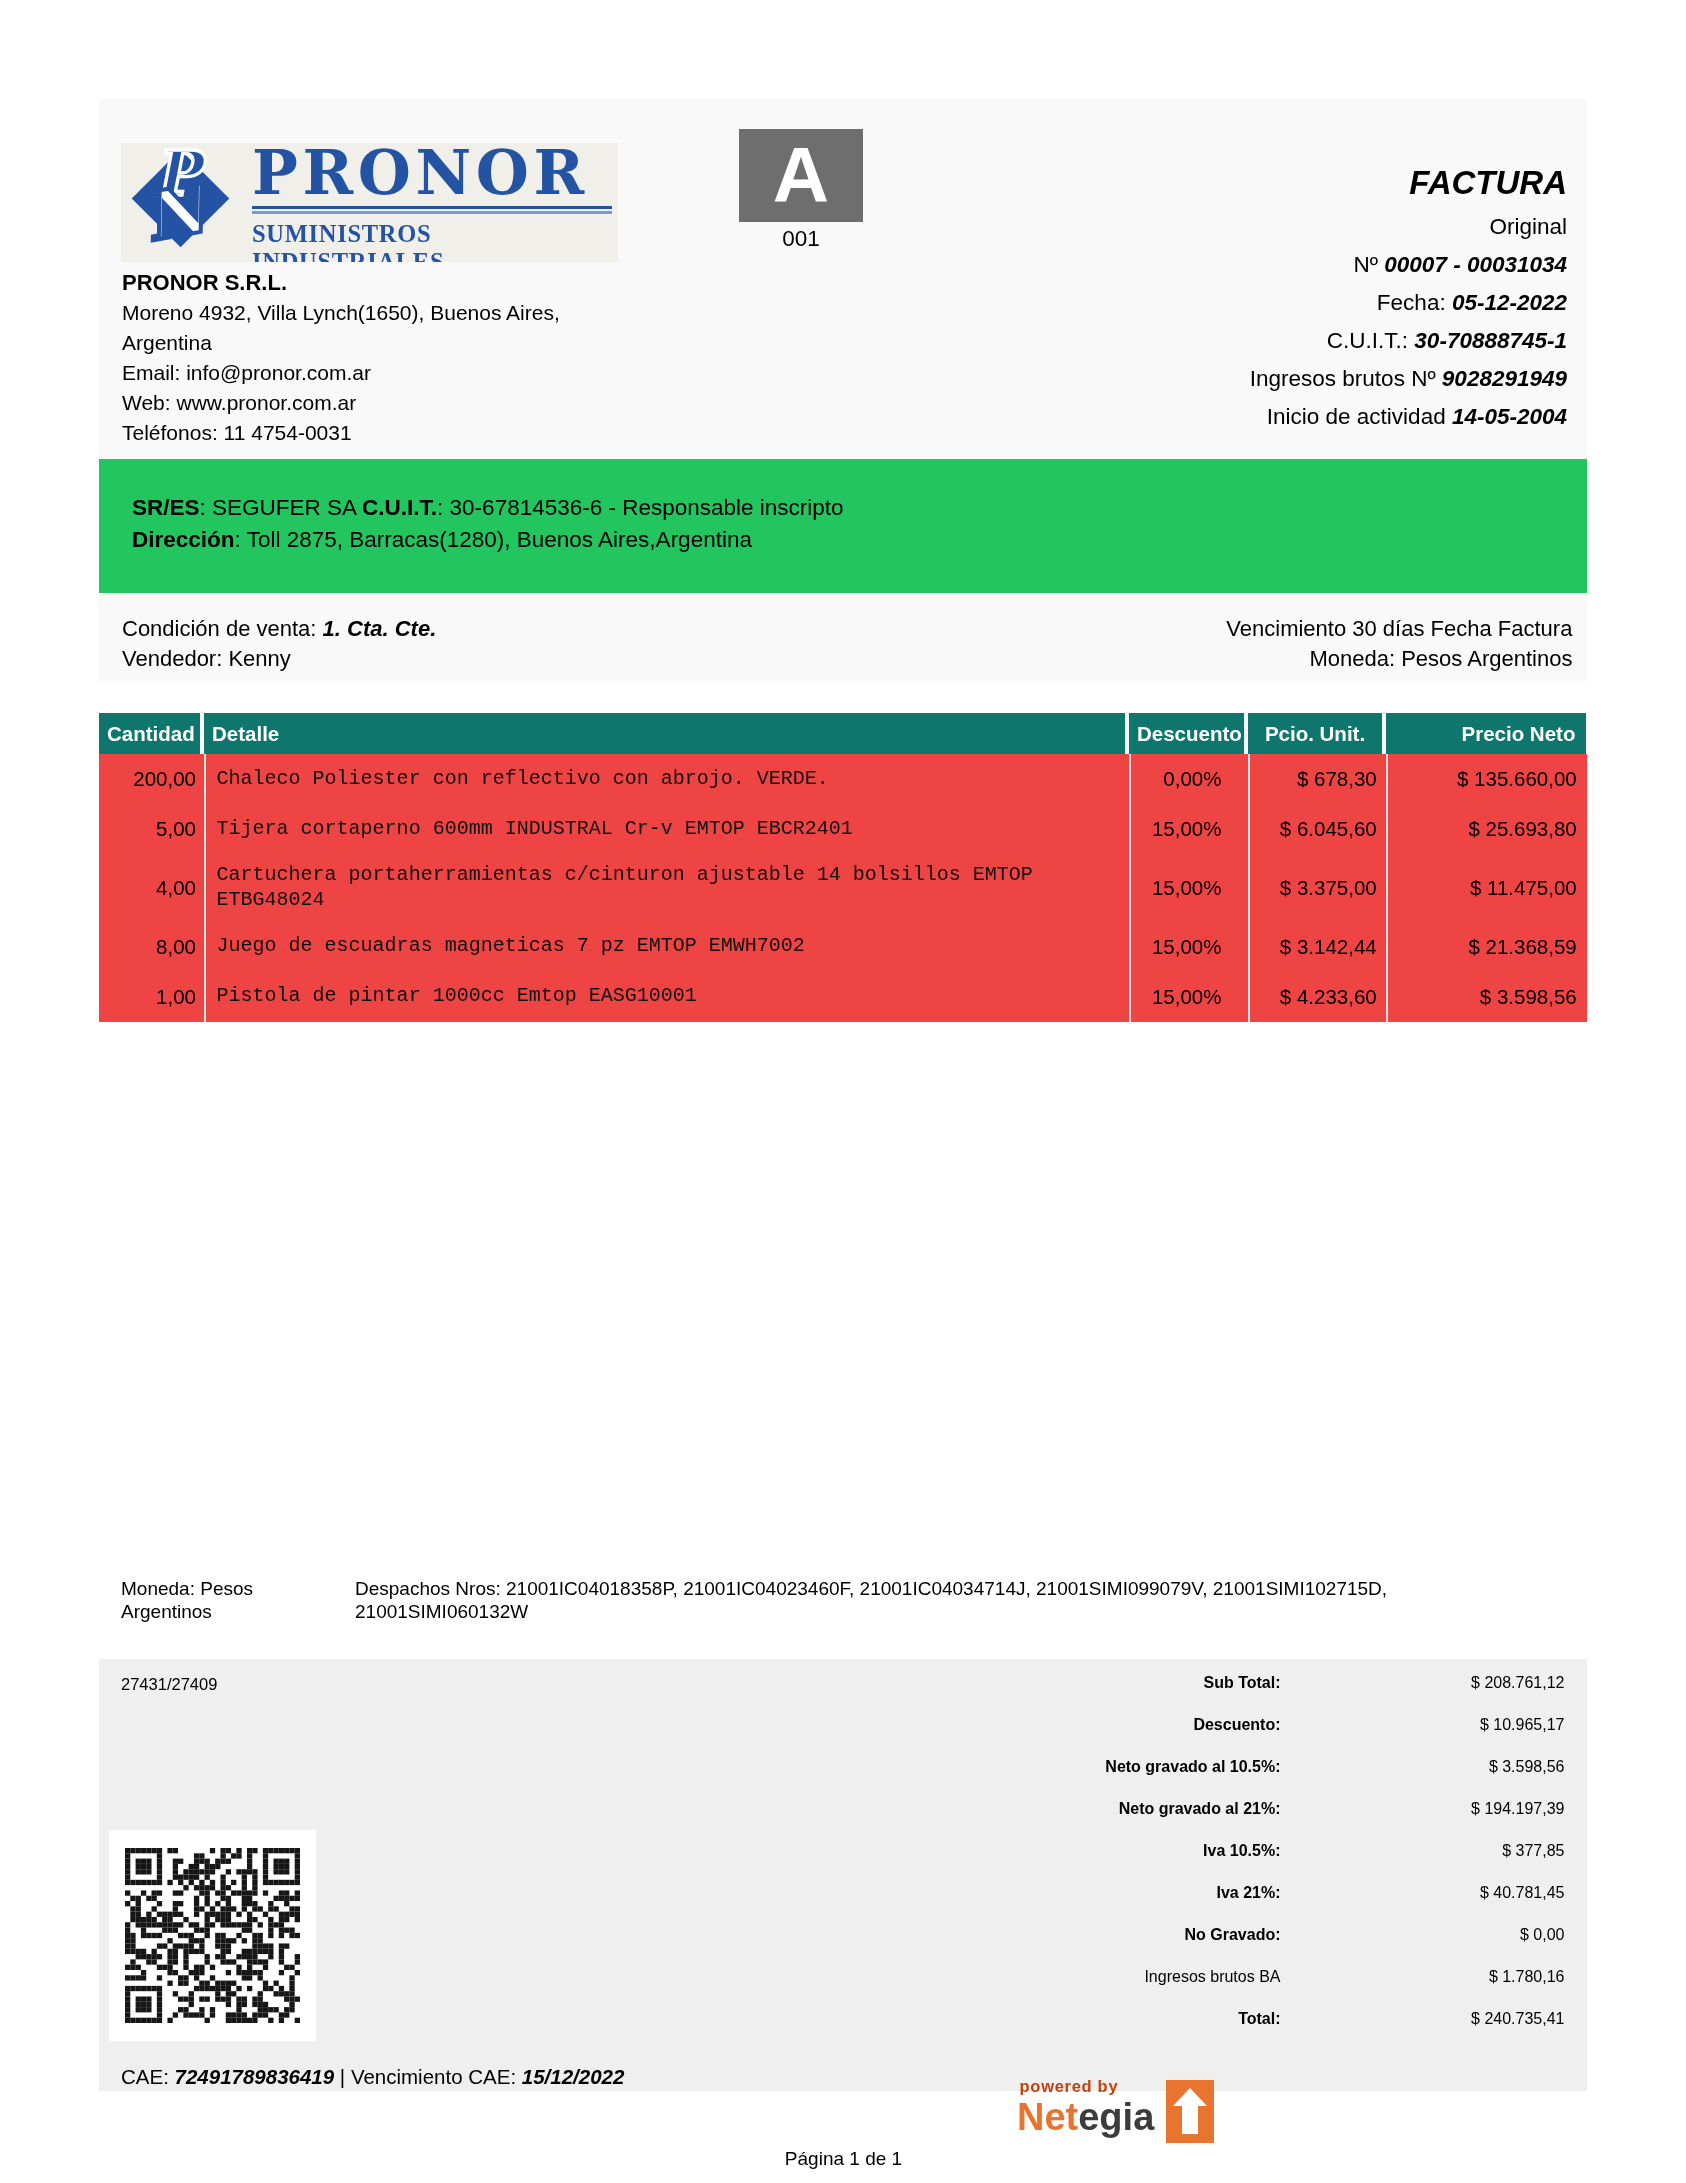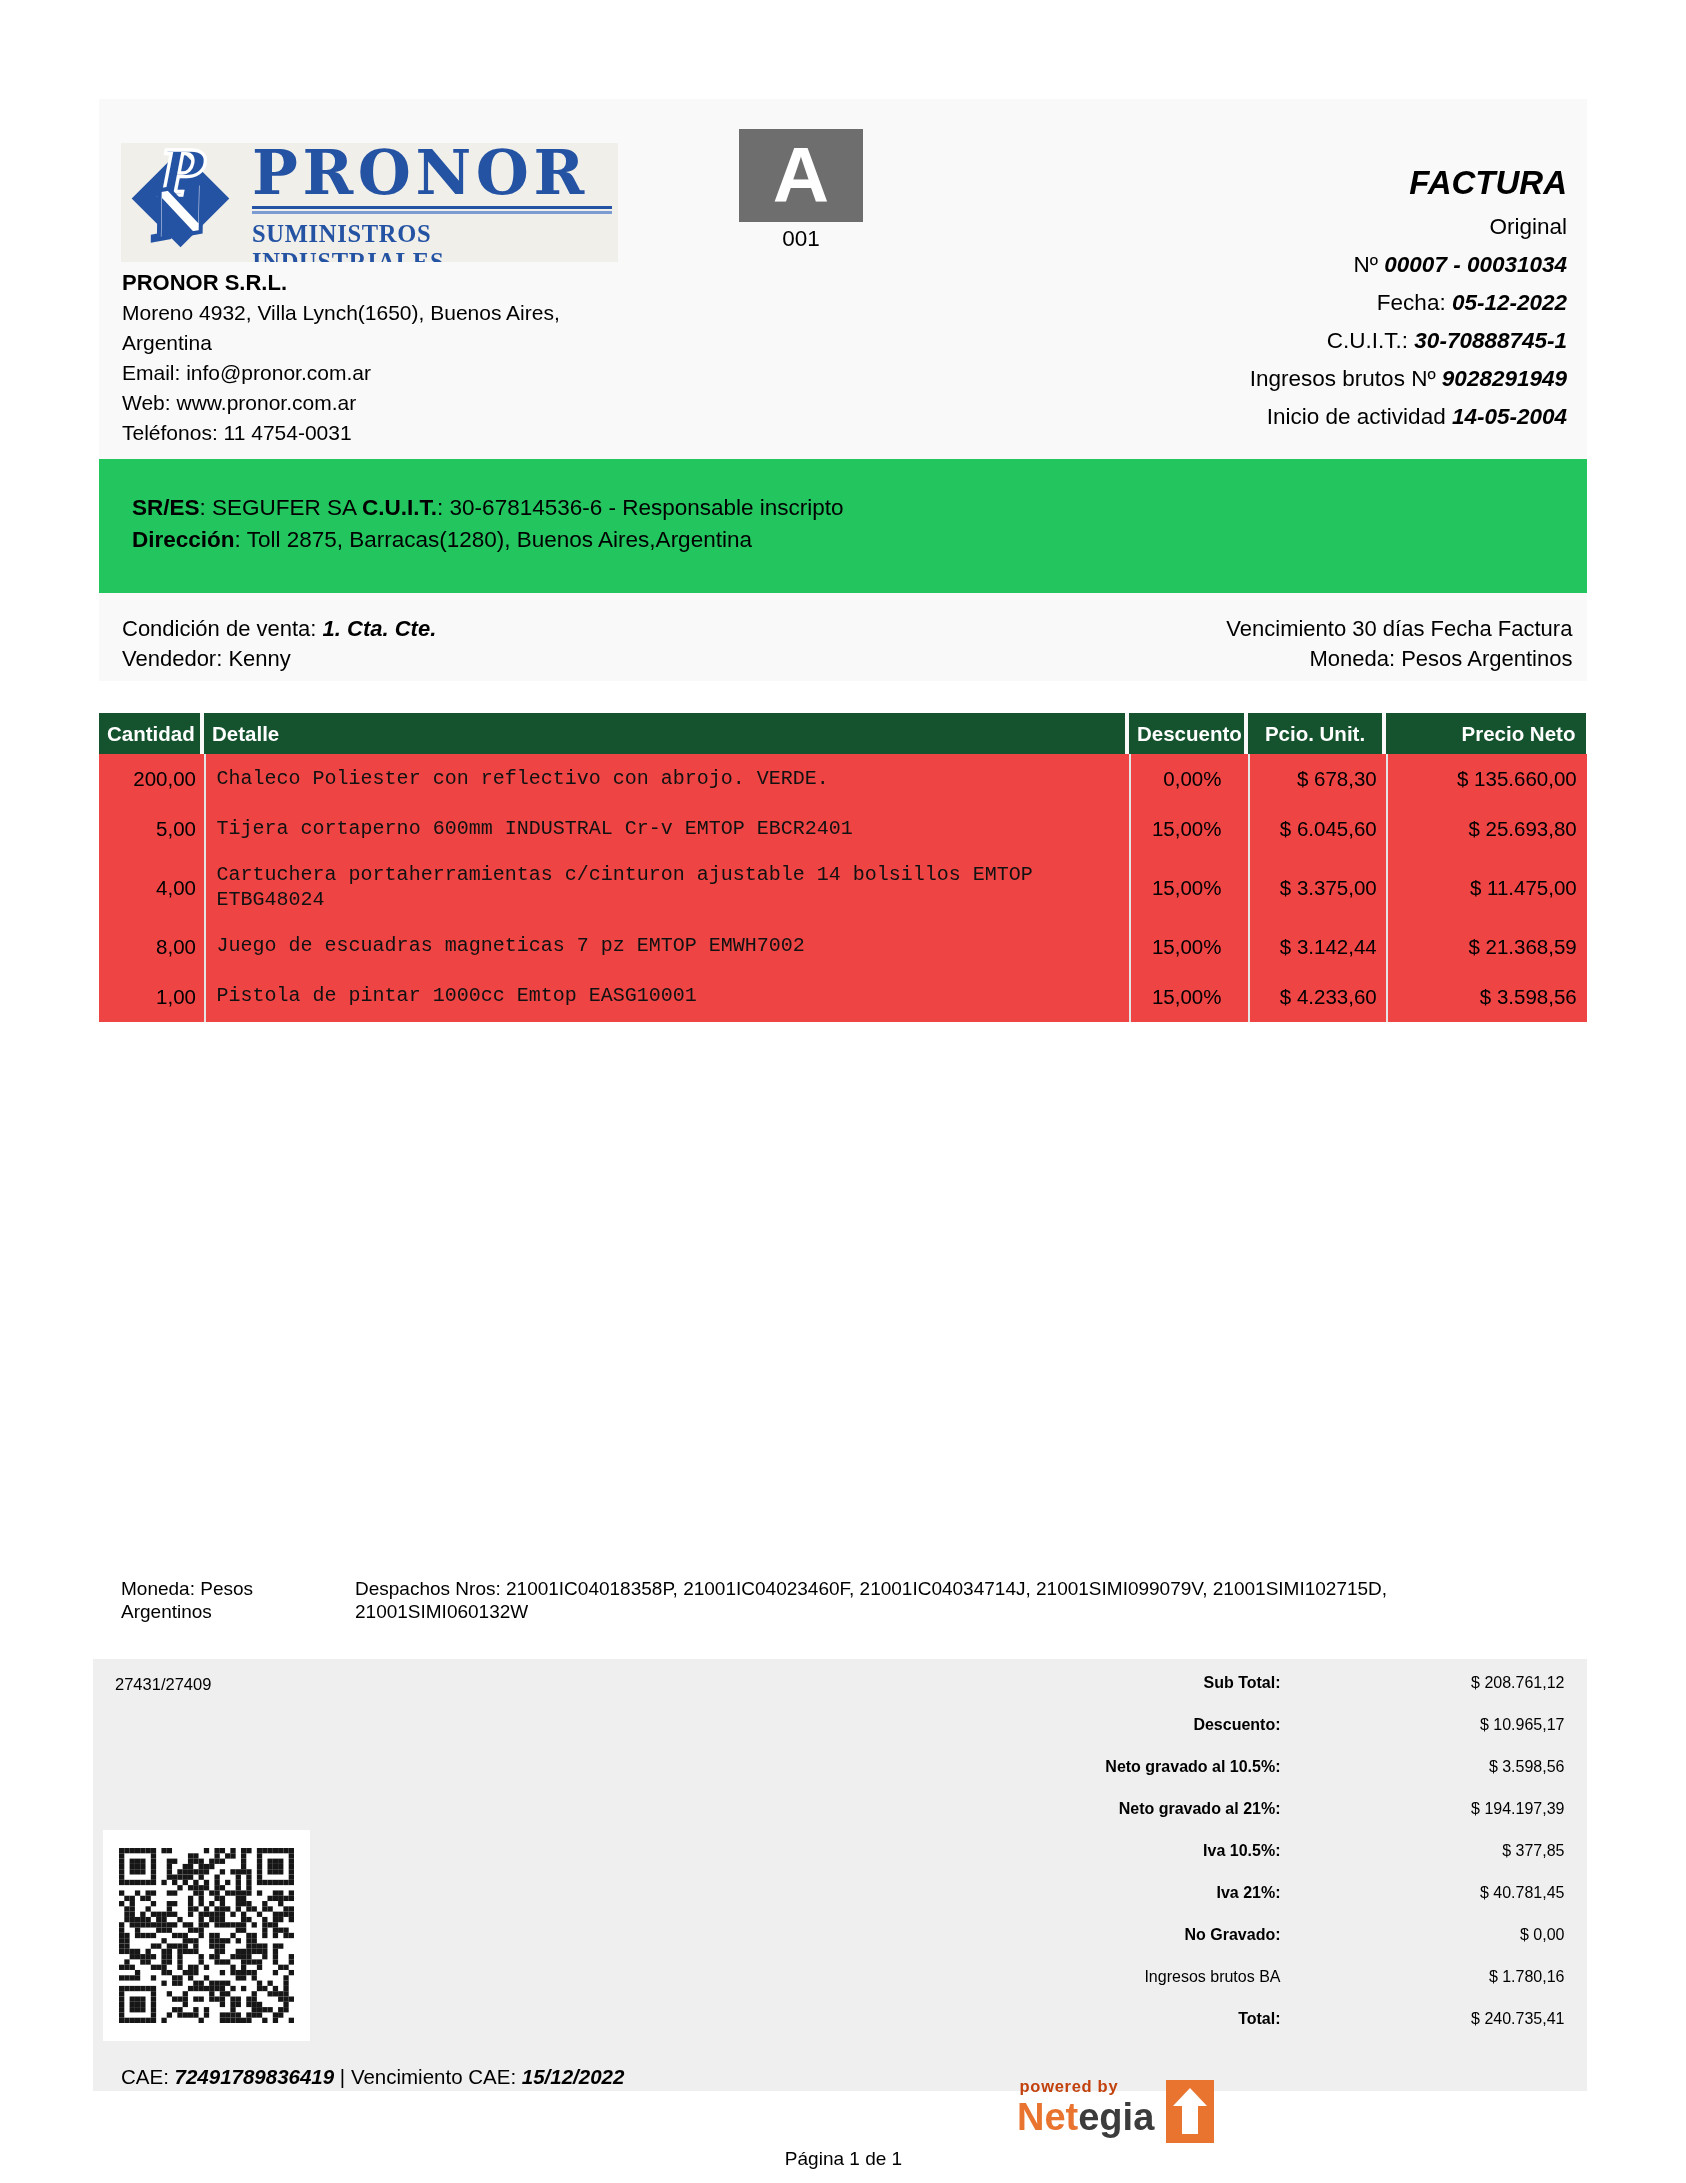--- a/index.html
+++ b/index.html
@@ -38,42 +38,42 @@
   .client-band{position:absolute;left:0;top:360px;width:1488px;height:134px;background:#22c55e;}
   .client-lines{position:absolute;left:33px;top:33px;font-size:22.5px;line-height:32px;}
 
   
   .cond-left{position:absolute;left:23px;top:515px;font-size:22px;line-height:30px;}
   .cond-right{position:absolute;right:14.6px;top:515px;font-size:22px;line-height:30px;text-align:right;}
 
   
   .items{position:absolute;left:99px;top:713px;width:1488px;}
   .thead,.trow{display:grid;grid-template-columns:105px 925px 119px 138px 200px;}
-  .th{height:41px;background:#14532d;color:#fff;font-weight:bold;font-size:20.5px;
+  .th{height:41px;background:#0f766e;color:#fff;font-weight:bold;font-size:20.5px;
       display:flex;align-items:center;padding:0;box-sizing:border-box;border-right:4.6px solid #f9f9f9;}
   .th:last-child{border-right:none;}
   .th.al{padding-left:8px;}
   .th.ac{justify-content:center;}
   .th.ar{justify-content:flex-end;padding-right:10.6px;}
   .trow{background:#ef4444;}
   .td{display:flex;align-items:center;box-sizing:border-box;min-height:50px;padding:9.3px 8px;font-size:20.5px;}
   .td.sep{border-left:2px solid #e4e4e4;padding-left:12px;}
   .td.qty{justify-content:flex-end;text-align:right;}
   .td.detail{font-family:"Liberation Mono","DejaVu Sans Mono",monospace;font-size:20px;line-height:24.5px;color:#111;
              padding-left:10.6px;}
   .td.disc{justify-content:flex-end;padding-right:26.5px;}
   .td.money{justify-content:flex-end;text-align:right;padding-right:9.3px;}
 
   
   .despachos{position:absolute;left:121px;top:1577px;display:flex;font-size:19px;line-height:23px;}
   .desp-currency{width:165px;}
   .desp-list{margin-left:69px;width:1071px;}
 
   
-  .totals-panel{position:absolute;left:93px;top:1659px;width:1488px;height:432px;background:#efefef;padding-left:6px;}
+  .totals-panel{position:absolute;left:99px;top:1659px;width:1488px;height:432px;background:#efefef;}
   .internal-ref{position:absolute;left:22px;top:16px;font-size:16.5px;}
   .totals{position:absolute;right:22.5px;top:2.6px;}
   .total-row{display:flex;align-items:center;justify-content:flex-end;height:42px;font-size:16px;}
   .tlabel{text-align:right;}
   .tvalue{width:284px;text-align:right;}
   .qr-card{position:absolute;left:10px;top:171px;width:207px;height:211px;background:#ffffff;
            display:flex;align-items:center;justify-content:center;}
 
   
   .cae-line{position:absolute;left:121px;top:2065px;font-size:20.5px;}

